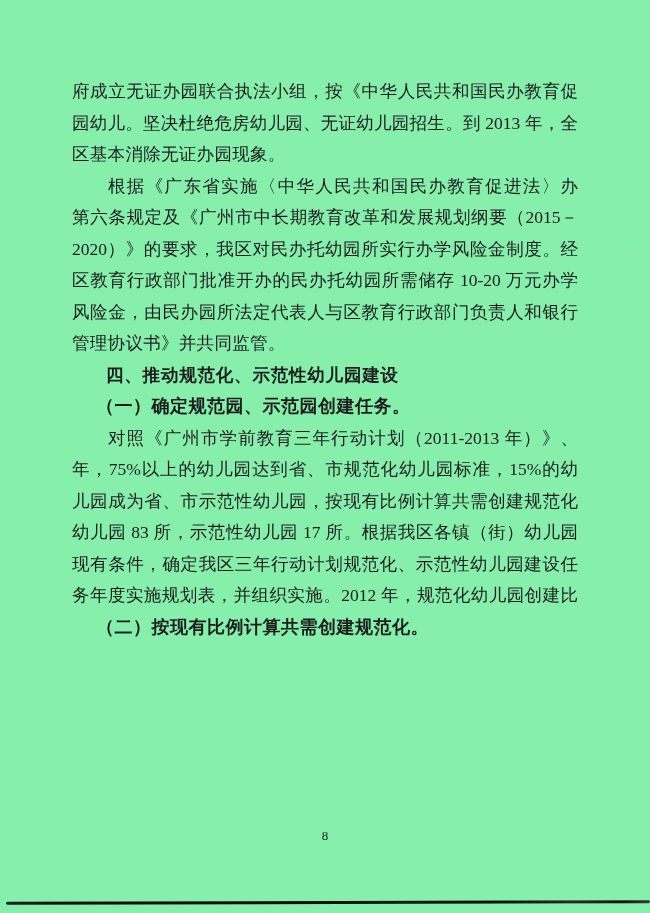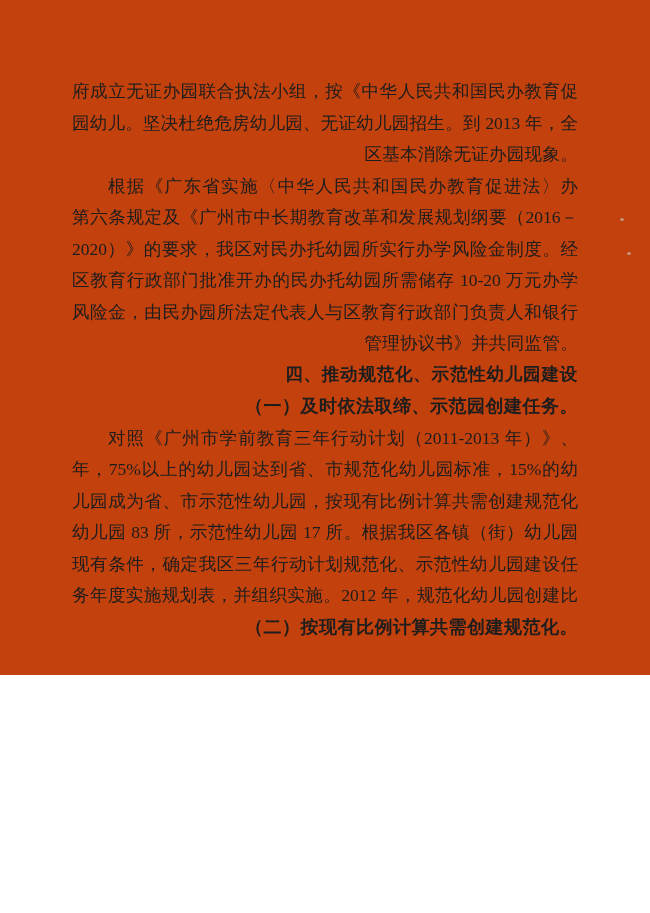--- a/index.html
+++ b/index.html
@@ -3,59 +3,58 @@
 <meta charset="utf-8">
 <style>
   html, body {
     margin: 0;
     padding: 0;
     background: #ffffff;
   }
   .page {
     position: relative;
     width: 650px;
-    height: 675px;
+    height: 913px;
     margin: 0;
-    background: #c2410c;
+    background: #86efac;
     overflow: hidden;
     font-family: "Liberation Serif", "DejaVu Serif", serif;
     color: #1d1d1d;
   }
   .doc-body {
     position: absolute;
     left: 72px;
     top: 76px;
     width: 506px;
   }
   .ln {
     height: 31.5px;
     line-height: 31.5px;
     font-size: 17.5px;
     white-space: normal;
     overflow: hidden;
     letter-spacing: 0.3px;
-    text-align: right;
   }
   .just {
     text-align: justify;
     text-align-last: justify;
     letter-spacing: 0;
   }
   .ind-first {
     text-indent: 36px;
   }
   .h-kai {
     font-weight: bold;
     padding-left: 24px;
     font-size: 18px;
     letter-spacing: 0.5px;
   }
   .h-hei {
     font-weight: bold;
-    font-family: Liberation Mono, monospace;
+    font-family: Liberation Sans, sans-serif;
     padding-left: 34px;
     font-size: 17.5px;
     letter-spacing: 0.8px;
   }
   .page-number {
     position: absolute;
     top: 828px;
     left: 0;
     width: 100%;
     text-align: center;
@@ -89,27 +88,27 @@
 </head>
 <body>
 
 <div class="page">
 
   <div class="doc-body">
       <div class="ln just">府成立无证办园联合执法小组，按《中华人民共和国民办教育促</div>
       <div class="ln just">园幼儿。坚决杜绝危房幼儿园、无证幼儿园招生。到 2013 年，全</div>
       <div class="ln">区基本消除无证办园现象。</div>
       <div class="ln just ind-first">根据《广东省实施〈中华人民共和国民办教育促进法〉办法》</div>
-      <div class="ln just">第六条规定及《广州市中长期教育改革和发展规划纲要（2016－</div>
+      <div class="ln just">第六条规定及《广州市中长期教育改革和发展规划纲要（2015－</div>
       <div class="ln just">2020）》的要求，我区对民办托幼园所实行办学风险金制度。经</div>
       <div class="ln just">区教育行政部门批准开办的民办托幼园所需储存 10-20 万元办学</div>
       <div class="ln just">风险金，由民办园所法定代表人与区教育行政部门负责人和银行</div>
       <div class="ln">管理协议书》并共同监管。</div>
       <div class="ln h-hei">四、推动规范化、示范性幼儿园建设</div>
-      <div class="ln h-kai">（一）及时依法取缔、示范园创建任务。</div>
+      <div class="ln h-kai">（一）确定规范园、示范园创建任务。</div>
       <div class="ln just ind-first">对照《广州市学前教育三年行动计划（2011-2013 年）》、《花</div>
       <div class="ln just">年，75%以上的幼儿园达到省、市规范化幼儿园标准，15%的幼</div>
       <div class="ln just">儿园成为省、市示范性幼儿园，按现有比例计算共需创建规范化</div>
       <div class="ln just">幼儿园 83 所，示范性幼儿园 17 所。根据我区各镇（街）幼儿园</div>
       <div class="ln just">现有条件，确定我区三年行动计划规范化、示范性幼儿园建设任</div>
       <div class="ln just">务年度实施规划表，并组织实施。2012 年，规范化幼儿园创建比</div>
       <div class="ln h-kai">（二）按现有比例计算共需创建规范化。</div>
     </div>
 
   <div class="page-number">8</div>

